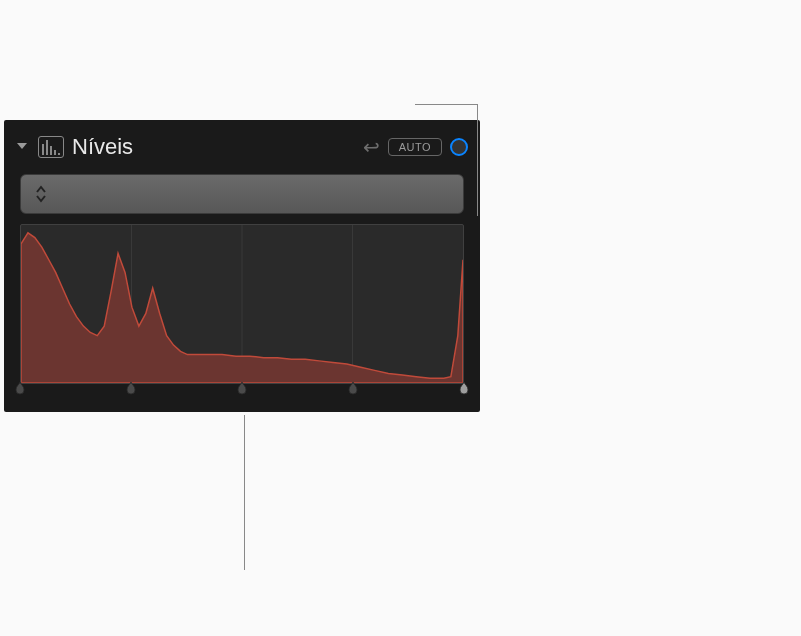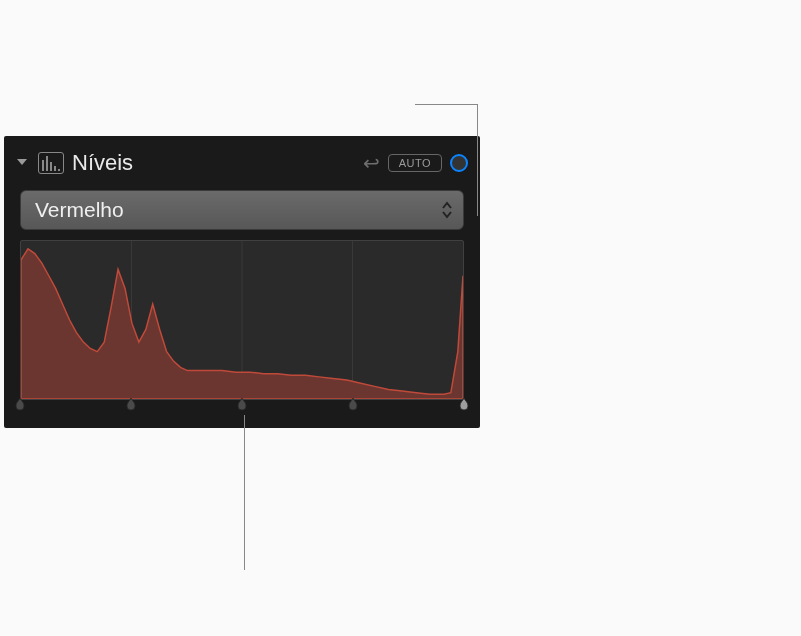--- a/index.html
+++ b/index.html
@@ -6,21 +6,21 @@
     body {
       width: 801px;
       height: 636px;
       background: #fafafa;
       font-family: -apple-system, "Helvetica Neue", Arial, sans-serif;
       position: relative;
     }
     .panel {
       position: absolute;
       left: 4px;
-      top: 136px;
+      top: 120px;
       width: 476px;
       background: #1a1a1a;
       padding: 10px 12px 16px 12px;
       border-radius: 2px;
     }
     .header {
       display: flex;
       align-items: center;
       height: 34px;
       gap: 8px;
@@ -156,21 +156,20 @@
         <span></span>
         <span></span>
     </div>
     <div class="title">Níveis</div>
     <button class="reset-btn">↩</button>
     <button class="auto-btn">AUTO</button>
     <div class="enable-dot"></div>
   </div>
 
   <div class="channel-select">
-    <div class="channel-label">Vermelho</div>
     <div class="chevrons">
       <svg width="12" height="18" viewBox="0 0 12 18">
         <path d="M2 7 L6 2 L10 7" fill="none" stroke="#222" stroke-width="2"></path>
         <path d="M2 11 L6 16 L10 11" fill="none" stroke="#222" stroke-width="2"></path>
       </svg>
     </div>
   </div>
 
   <div class="histogram-wrap">
     <svg class="histogram" id="histo" viewBox="0 0 444 160" preserveAspectRatio="none">

